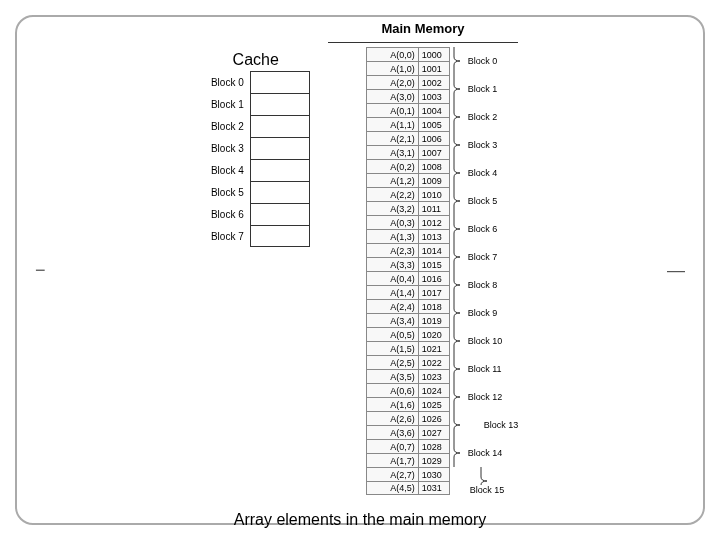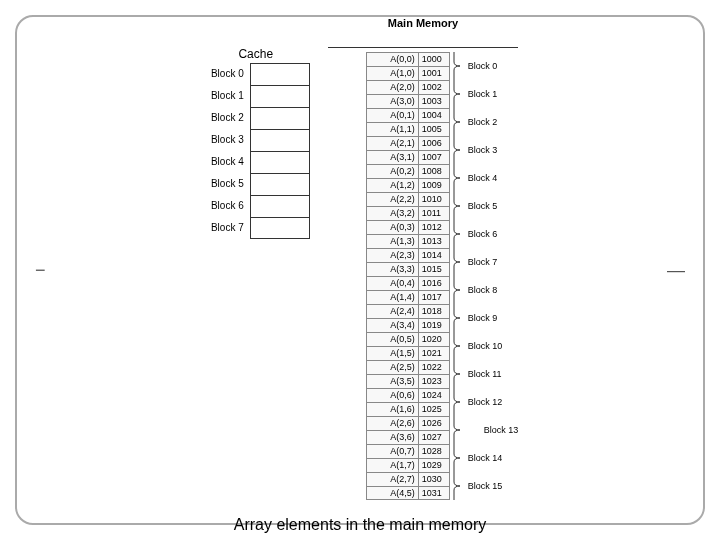--- a/index.html
+++ b/index.html
@@ -48,21 +48,21 @@
     }
 
     
     .cache-section {
       display: flex;
       flex-direction: column;
       align-items: center;
       margin-top: 30px;
     }
     .cache-label {
-      font-size: 12px;
+      font-size: 16px;
       margin-bottom: 2px;
       text-align: center;
     }
     .cache-row {
       display: flex;
       flex-direction: row;
       align-items: center;
       gap: 6px;
     }
     .cache-name {
@@ -81,27 +81,27 @@
       border-bottom: 1px solid #333;
     }
 
     
     .memory-section {
       display: flex;
       flex-direction: column;
       align-items: center;
     }
     .memory-title {
-      font-size: 11px;
+      font-size: 13px;
       font-weight: bold;
       margin-bottom: 4px;
       text-align: center;
       border-bottom: 1px solid #333;
       width: 100%;
-      padding-bottom: 18px;
+      padding-bottom: 6px;
     }
     .memory-table-area {
       display: flex;
       flex-direction: row;
       align-items: flex-start;
       gap: 0;
     }
     .memory-cells {
       display: flex;
       flex-direction: column;
@@ -430,21 +430,21 @@
                   <path d="M2,0 L2,10 Q2,14 8,14 Q2,14 2,18 L2,28" stroke="#333" stroke-width="1" fill="none"></path>
                 </svg>
                 <div class="block-label">Block 13</div>
               </div>
               <div class="bracket-group" style="display: flex; flex-direction: row; align-items: center; height: 28px; text-align: right;">
                 <svg width="12" height="28">
                   <path d="M2,0 L2,10 Q2,14 8,14 Q2,14 2,18 L2,28" stroke="#333" stroke-width="1" fill="none"></path>
                 </svg>
                 <div class="block-label">Block 14</div>
               </div>
-              <div class="bracket-group" style="display: flex; flex-direction: row; align-items: center; height: 28px;">
+              <div class="bracket-group" style="display: flex; flex-direction: column; align-items: center; height: 28px;">
                 <svg width="12" height="28">
                   <path d="M2,0 L2,10 Q2,14 8,14 Q2,14 2,18 L2,28" stroke="#333" stroke-width="1" fill="none"></path>
                 </svg>
                 <div class="block-label">Block 15</div>
               </div>
             </div>
         </div>
       </div>
 
     </div>

